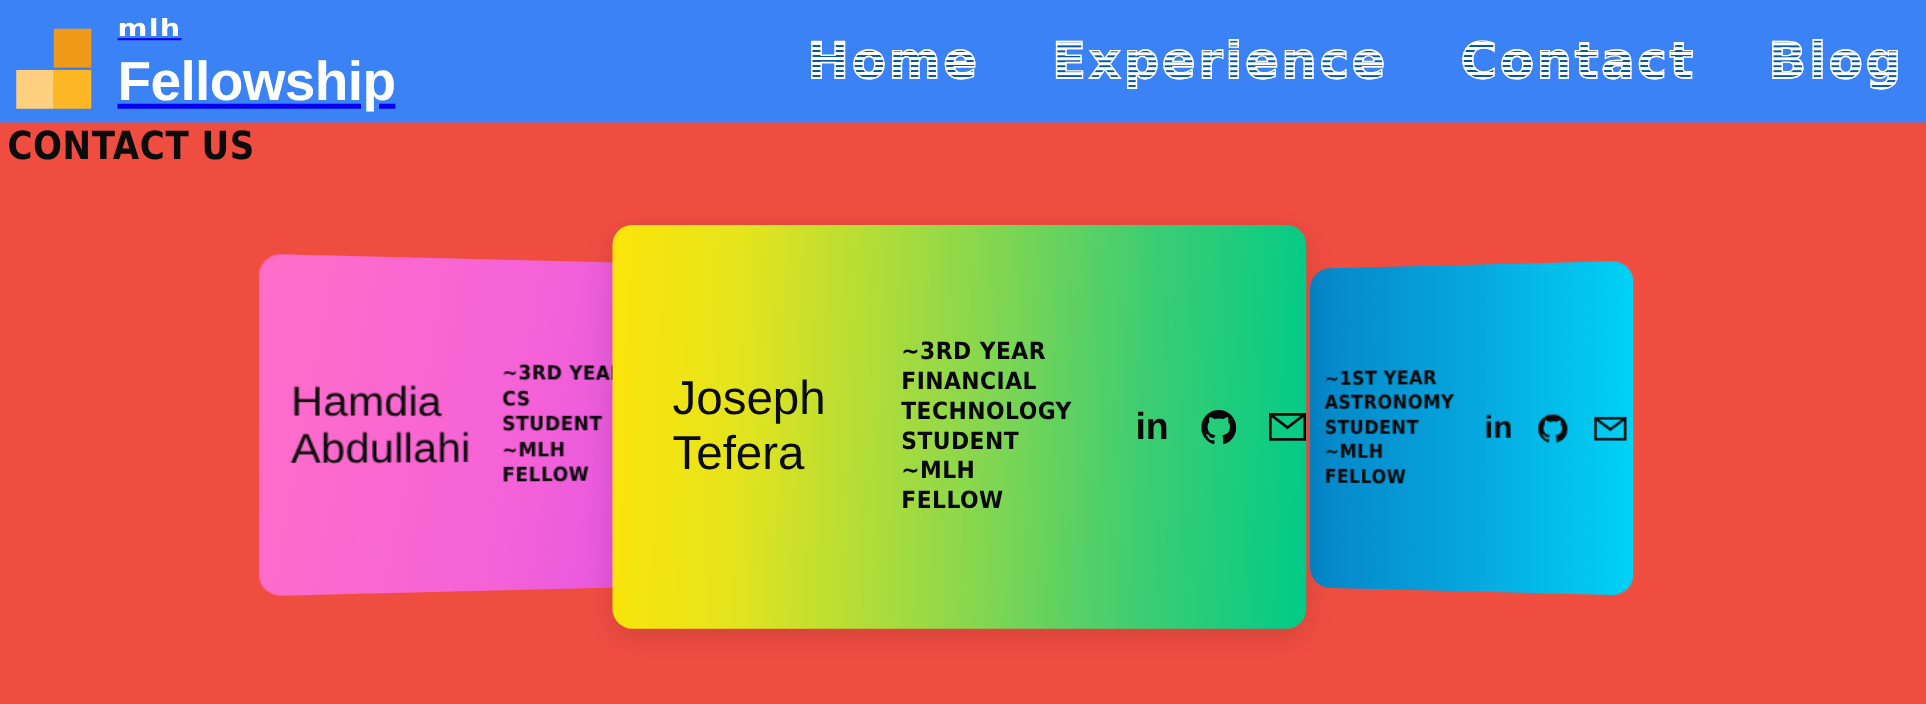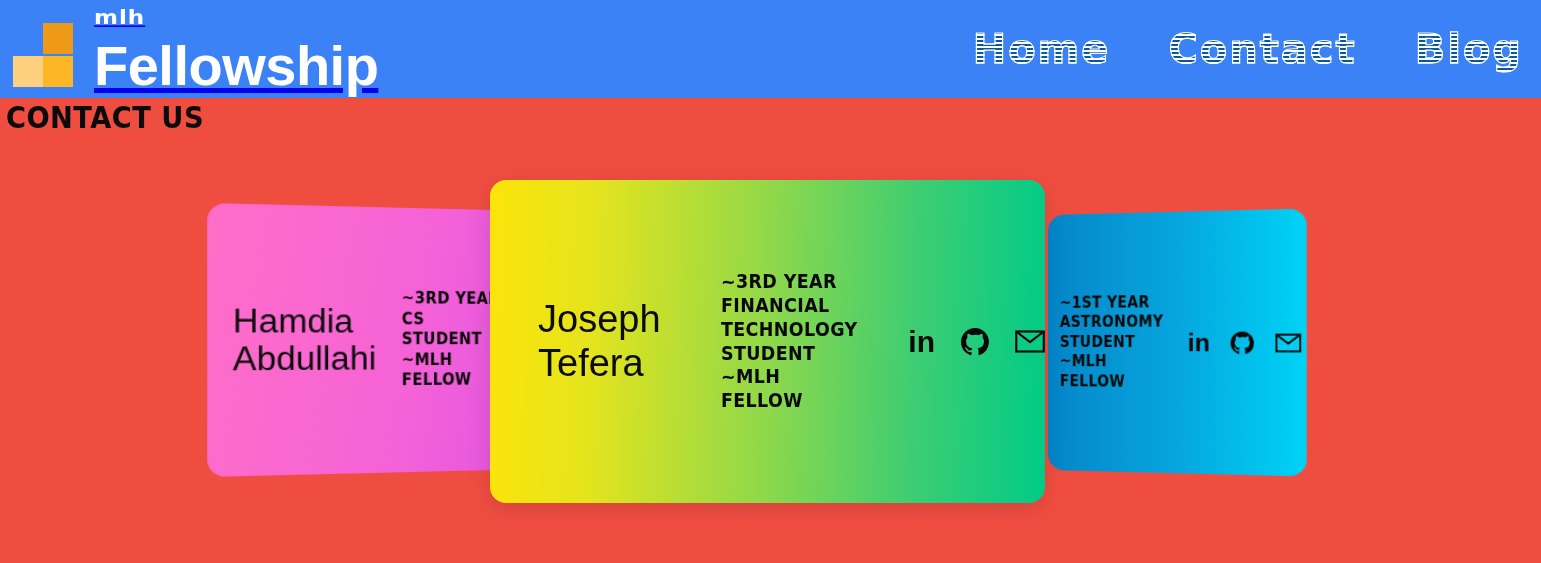--- a/index.html
+++ b/index.html
@@ -57,21 +57,21 @@
     font-weight: 700;
     letter-spacing: 1px;
     text-transform: lowercase;
     font-family: "DejaVu Sans", sans-serif;
     transform: scaleY(0.82);
     transform-origin: left bottom;
     margin-bottom: -1px;
   }
   .brand-name {
     color: #FFFFFF;
-    font-size: 56px;
+    font-size: 44px;
     font-weight: 700;
     letter-spacing: -0.5px;
     font-family: "Liberation Sans", sans-serif;
     margin-top: 12px;
   }
 
   #nav {
     display: flex;
     align-items: flex-start;
     margin-left: auto;
@@ -230,20 +230,21 @@
         <span class="logo-sq bm"></span>
       </span>
       <span class="brand-text">
         <span class="brand-mlh">mlh</span>
         <span class="brand-name">Fellowship</span>
       </span>
     </a>
 
     <nav id="nav">
       <a class="nav-link" href="#">Home</a>
+      <a class="nav-link" href="#">Experience</a>
       <a class="nav-link" href="#">Contact</a>
       <a class="nav-link" href="#">Blog</a>
     </nav>
   </div>
 
   <h1 id="page-title">Contact Us</h1>
 
   <div id="deck">
 
     <div class="card card-left">

